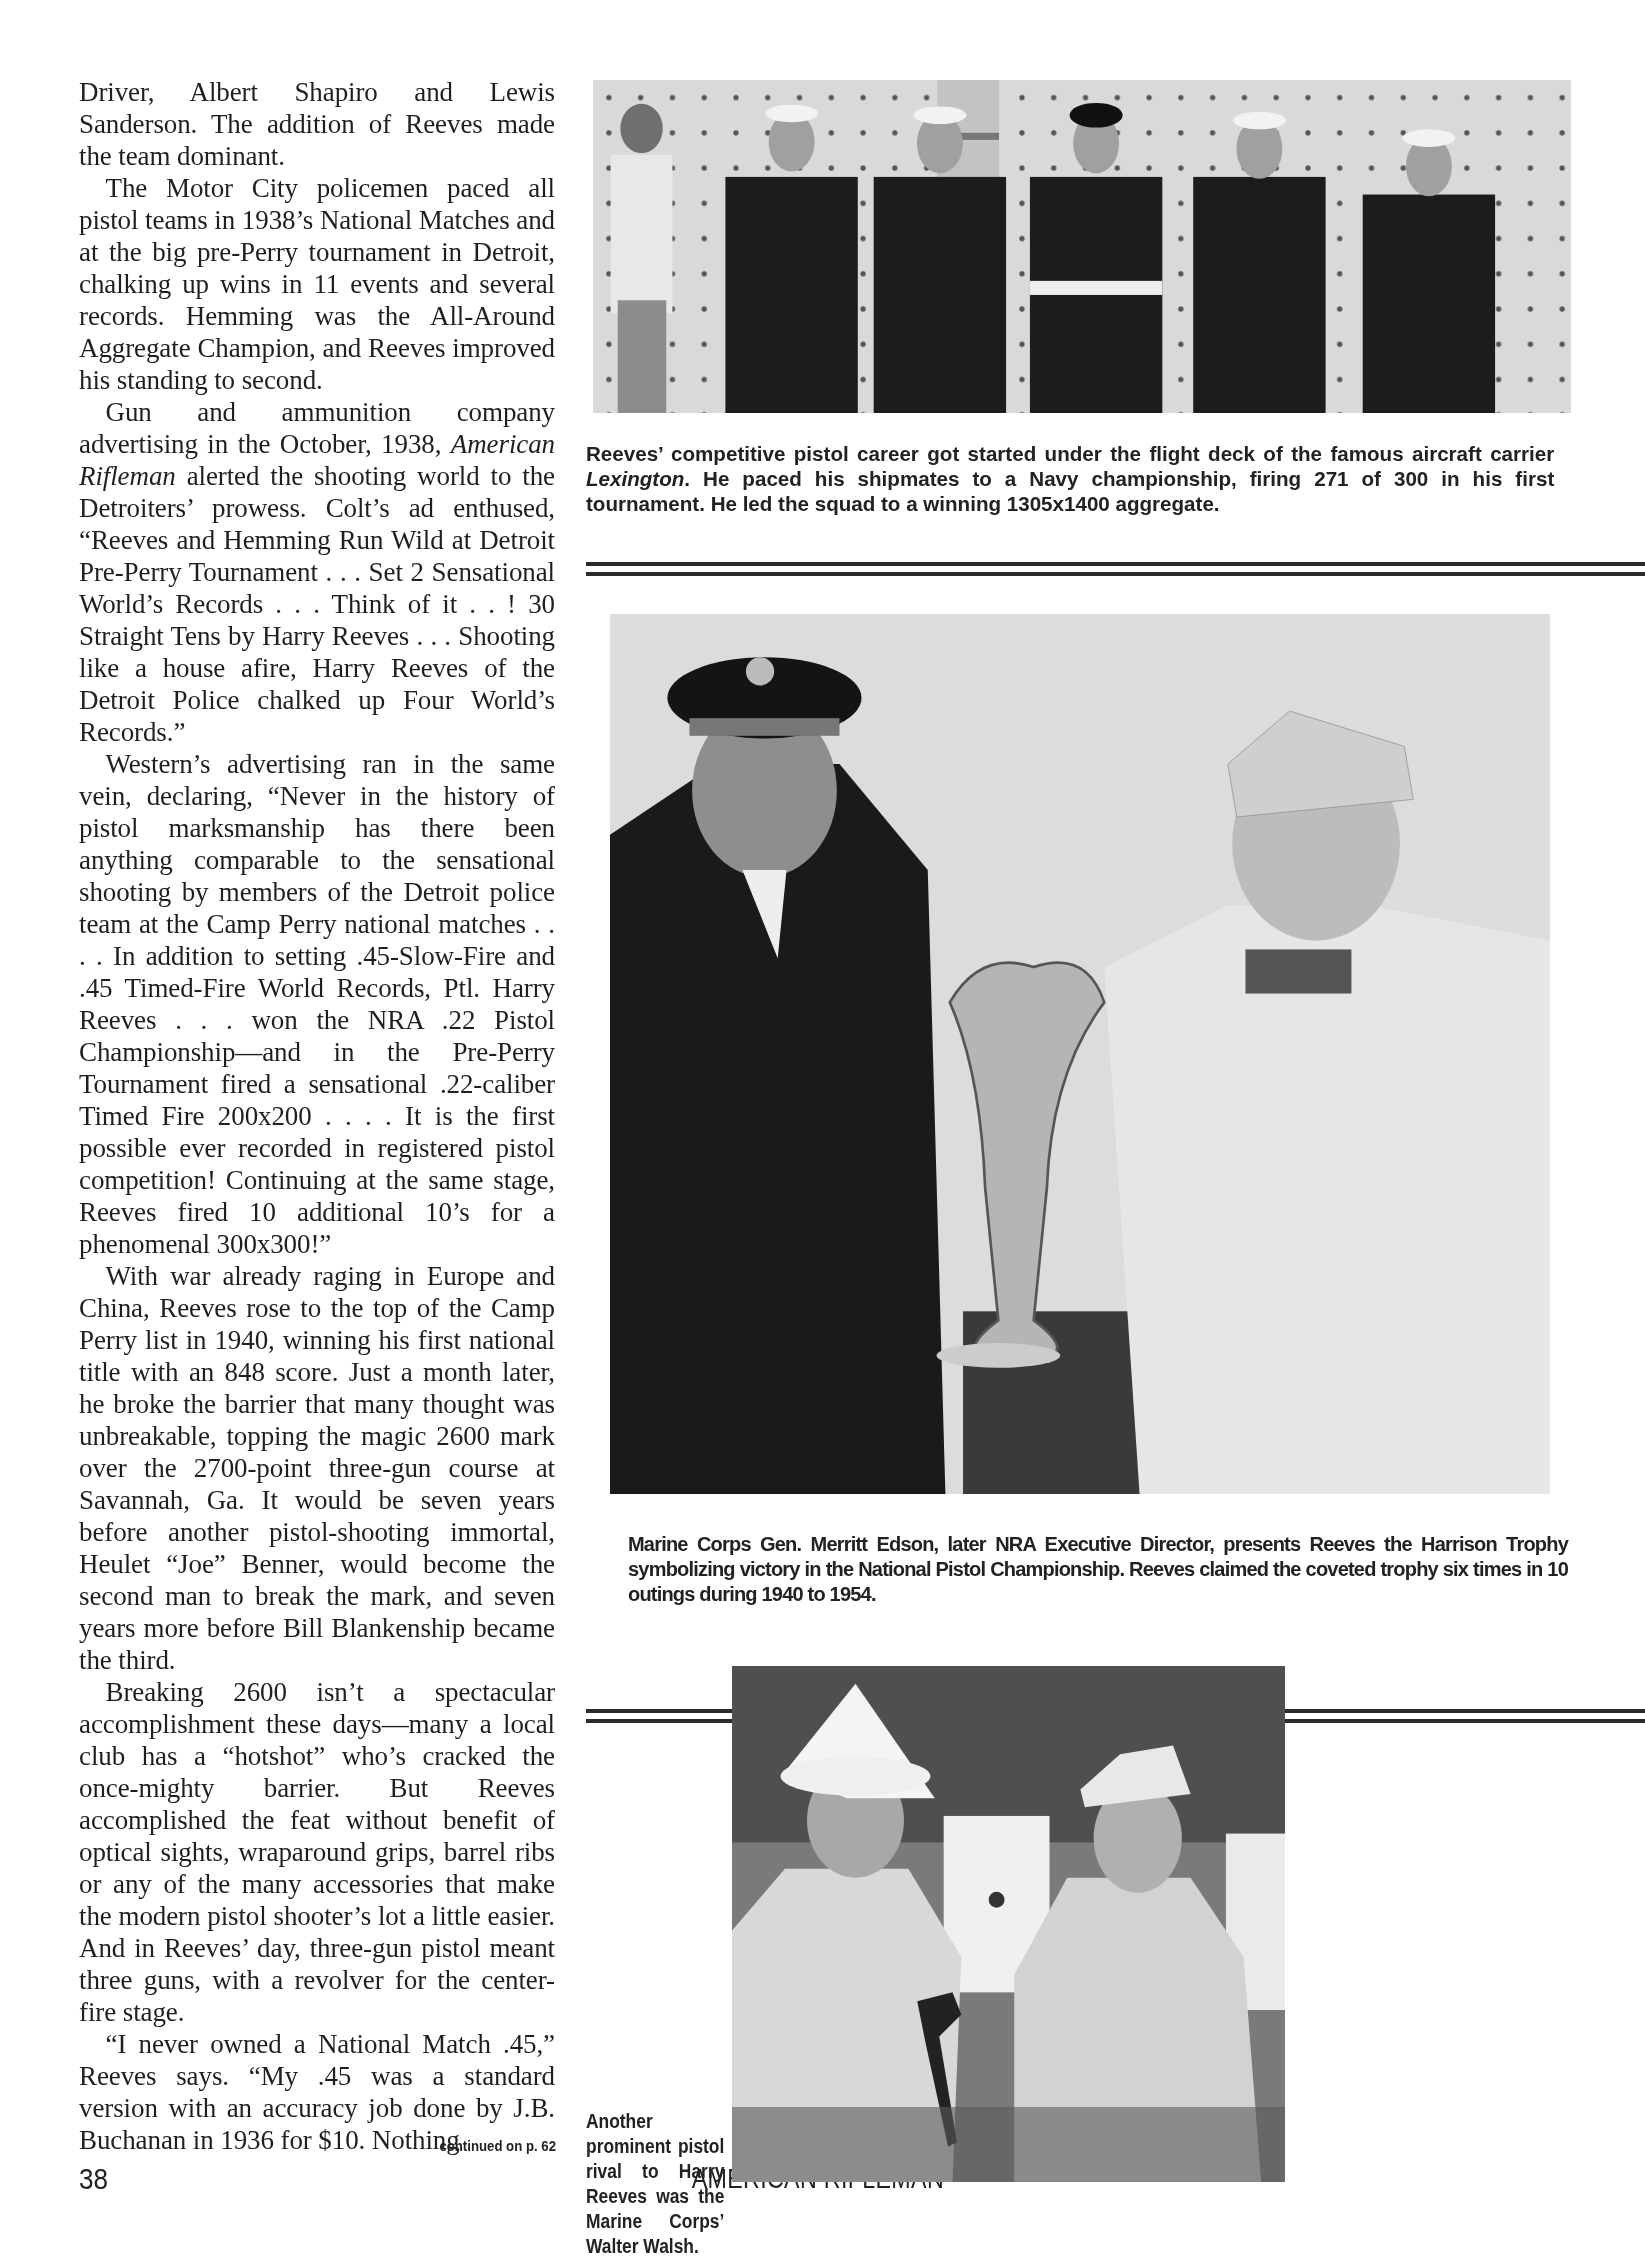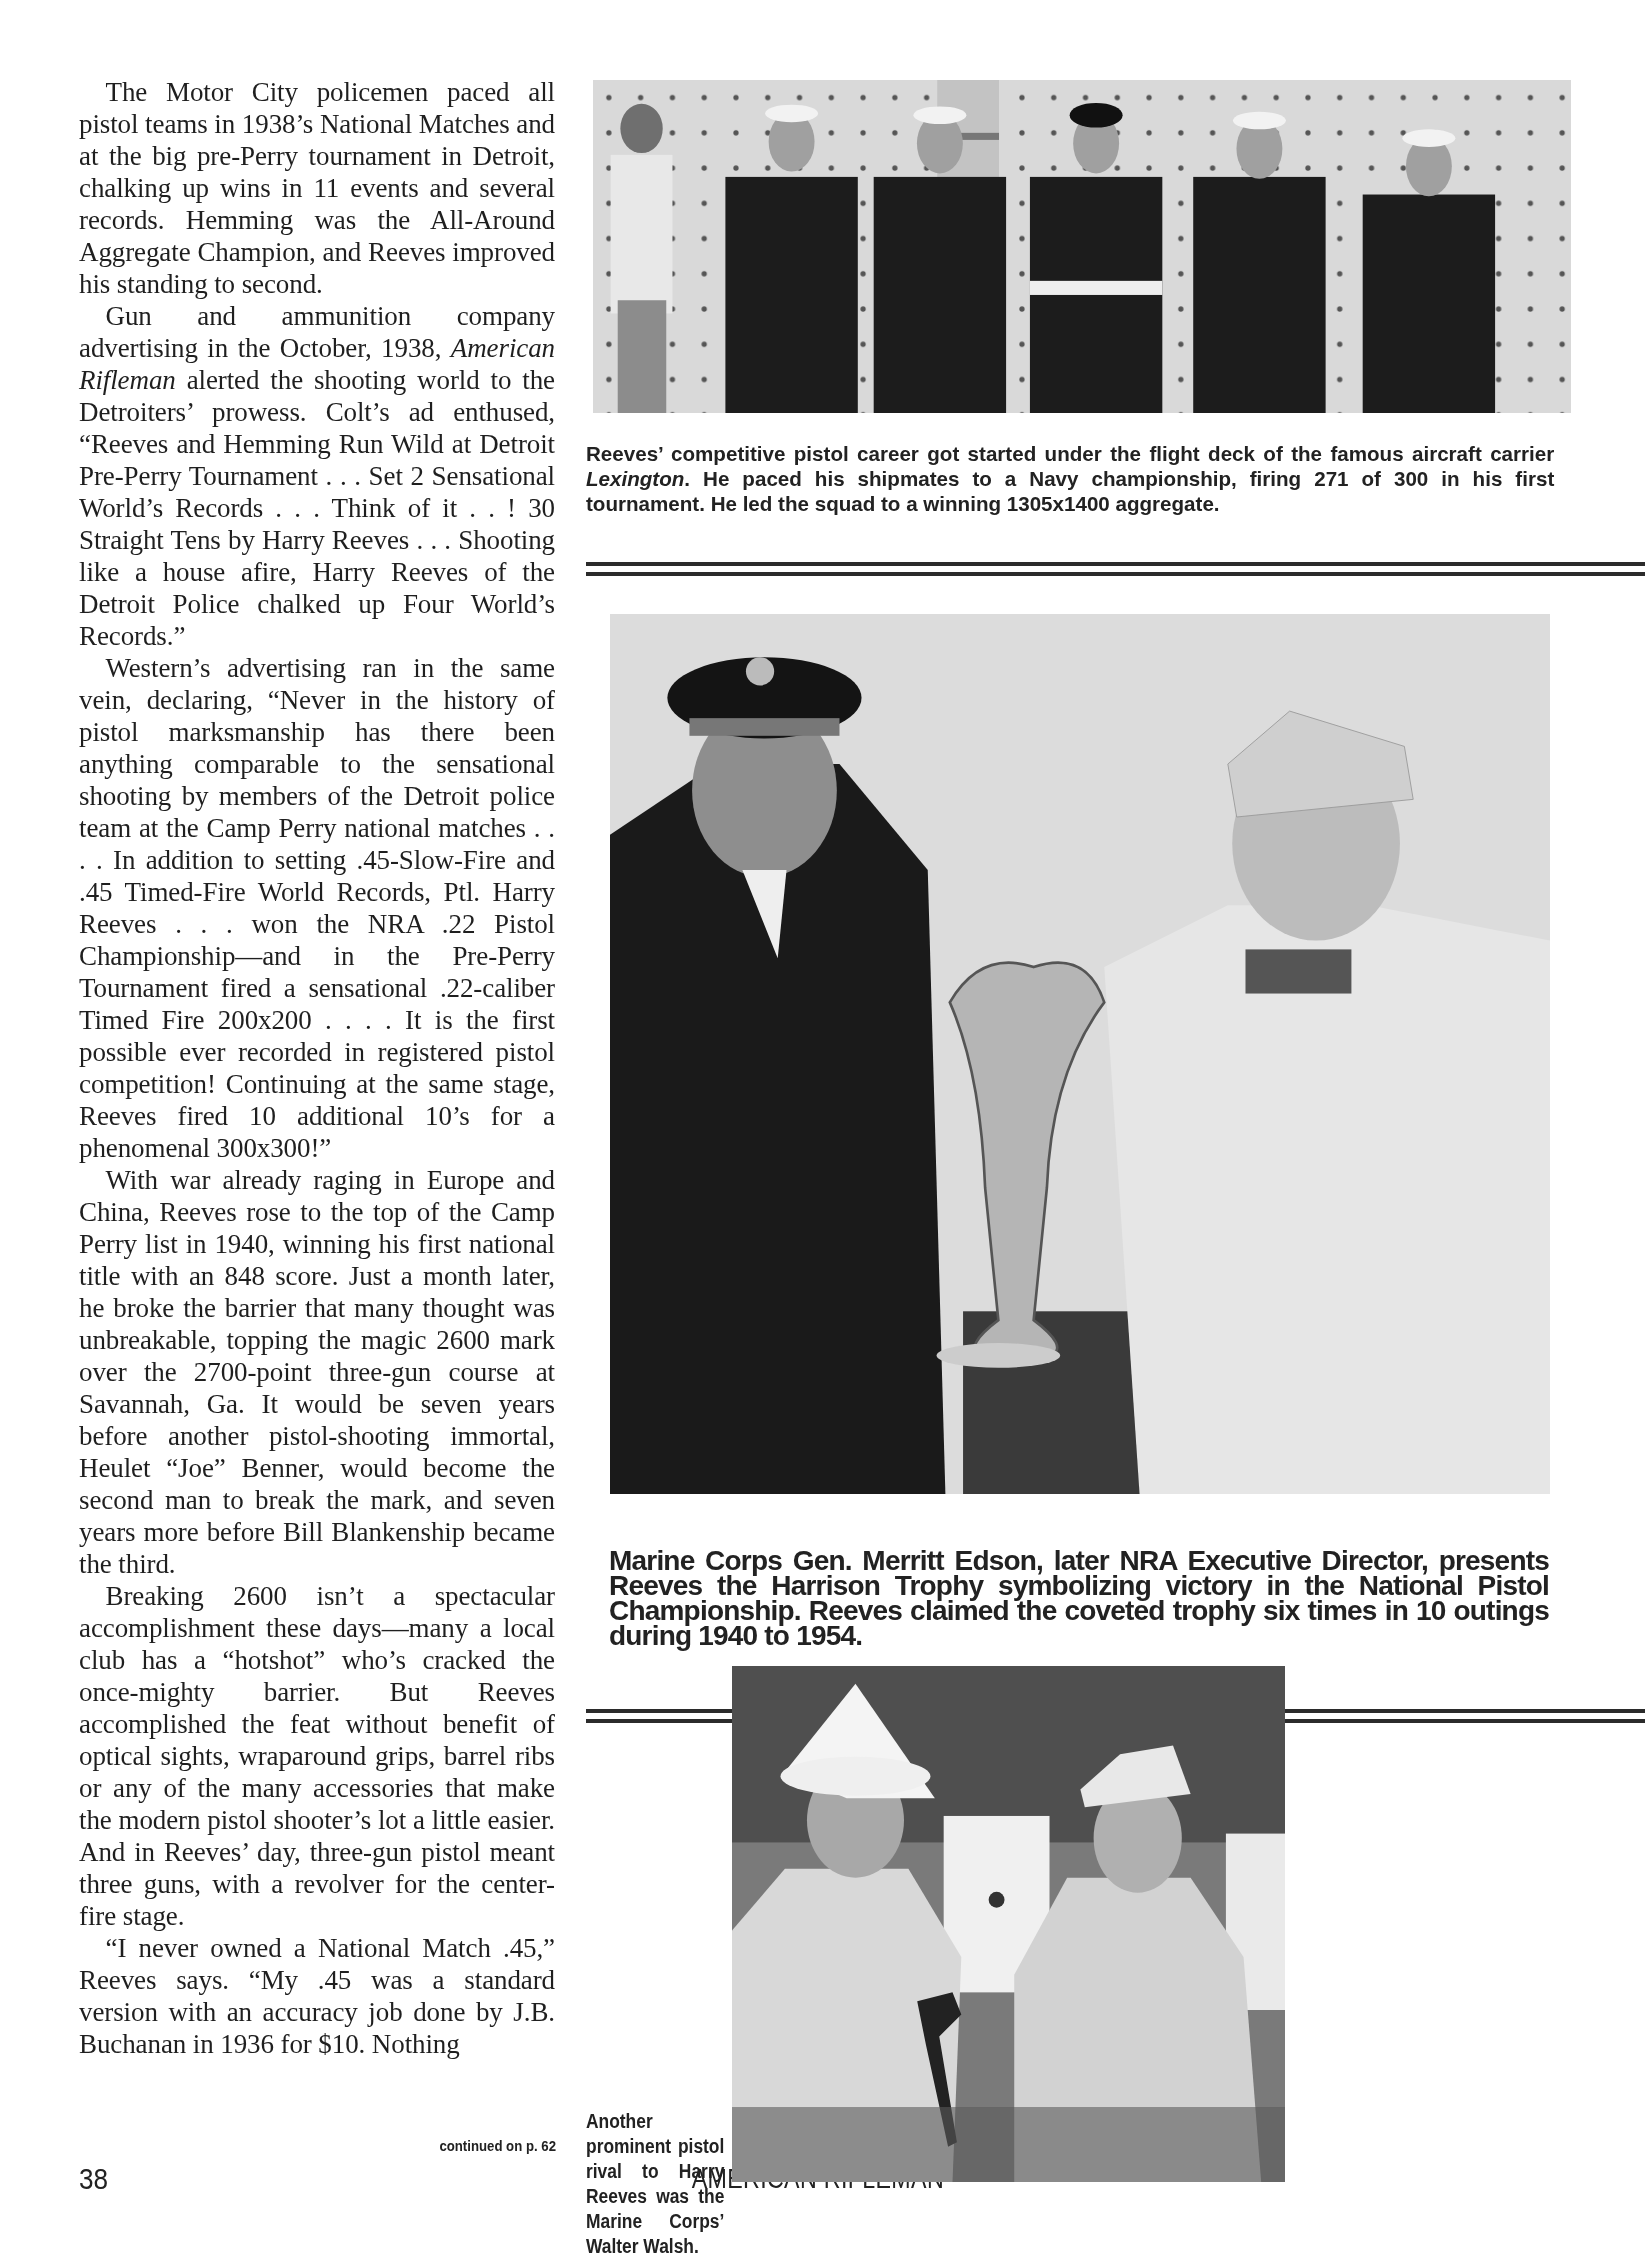--- a/index.html
+++ b/index.html
@@ -33,31 +33,32 @@
 
     #photo-sailors { left: 593px; top: 80px; width: 978px; height: 333px; background: #cfcfcf; }
     #photo-trophy  { left: 610px; top: 614px; width: 940px; height: 880px; background: #d7d7d7; }
     #photo-walsh   { left: 732px; top: 1666px; width: 553px; height: 516px; background: #8a8a8a; }
 
     .caption {
       position: absolute; font-family: "Liberation Sans", sans-serif; font-weight: bold;
       color: #222; text-align: justify;
     }
     .cap1 { left: 586px; top: 441px; width: 988px; font-size: 21px; line-height: 25px; transform: scaleX(0.98); transform-origin: left top; }
-    .cap2 { left: 609px; top: 1532px; width: 940px; font-size: 28px; line-height: 25px; letter-spacing: -0.8px; margin-top: 16px; }
+    .cap2 { left: 628px; top: 1532px; width: 940px; font-size: 20px; line-height: 25px; letter-spacing: -0.8px; }
     .cap3 { left: 586px; top: 2109px; width: 139px; font-size: 20px; line-height: 25px; }
     .cap3 span { display: block; width: 159px; transform: scaleX(0.87); transform-origin: left top; text-align: justify; }
     .cap1 i { font-style: italic; }
 
     .rule { position: absolute; height: 4.4px; background: #2b2b2b; }
   </style>
 </head>
 <body>
 
 <div class="body-col">
+  <p class="first">Driver, Albert Shapiro and Lewis Sanderson. The addition of Reeves made the team dominant.</p>
   <p>The Motor City policemen paced all pistol teams in 1938’s National Matches and at the big pre-Perry tournament in Detroit, chalking up wins in 11 events and several records. Hemming was the All-Around Aggregate Champion, and Reeves improved his standing to second.</p>
   <p id="para-ad">Gun and ammunition company advertising in the October, 1938, <i>American Rifleman</i> alerted the shooting world to the Detroiters’ prowess. Colt’s ad enthused, “Reeves and Hemming Run Wild at Detroit Pre-Perry Tournament . . . Set 2 Sensational World’s Records . . . Think of it . . ! 30 Straight Tens by Harry Reeves . . . Shooting like a house afire, Harry Reeves of the Detroit Police chalked up Four World’s Records.”</p>
   <p>Western’s advertising ran in the same vein, declaring, “Never in the history of pistol marksmanship has there been anything comparable to the sensational shooting by members of the Detroit police team at the Camp Perry national matches . . . . In addition to setting .45-Slow-Fire and .45 Timed-Fire World Records, Ptl. Harry Reeves . . . won the NRA .22 Pistol Championship—and in the Pre-Perry Tournament fired a sensational .22-caliber Timed Fire 200x200 . . . . It is the first possible ever recorded in registered pistol competition! Continuing at the same stage, Reeves fired 10 additional 10’s for a phenomenal 300x300!”</p>
   <p>With war already raging in Europe and China, Reeves rose to the top of the Camp Perry list in 1940, winning his first national title with an 848 score. Just a month later, he broke the barrier that many thought was unbreakable, topping the magic 2600 mark over the 2700-point three-gun course at Savannah, Ga. It would be seven years before another pistol-shooting immortal, Heulet “Joe” Benner, would become the second man to break the mark, and seven years more before Bill Blankenship became the third.</p>
   <p>Breaking 2600 isn’t a spectacular accomplishment these days—many a local club has a “hotshot” who’s cracked the once-mighty barrier. But Reeves accomplished the feat without benefit of optical sights, wraparound grips, barrel ribs or any of the many accessories that make the modern pistol shooter’s lot a little easier. And in Reeves’ day, three-gun pistol meant three guns, with a revolver for the center-fire stage.</p>
   <p>“I never owned a National Match .45,” Reeves says. “My .45 was a standard version with an accuracy job done by J.B. Buchanan in 1936 for $10. Nothing</p>
 </div>
 
 <div class="continued">continued on p. 62</div>
 <div class="folio">38</div>

